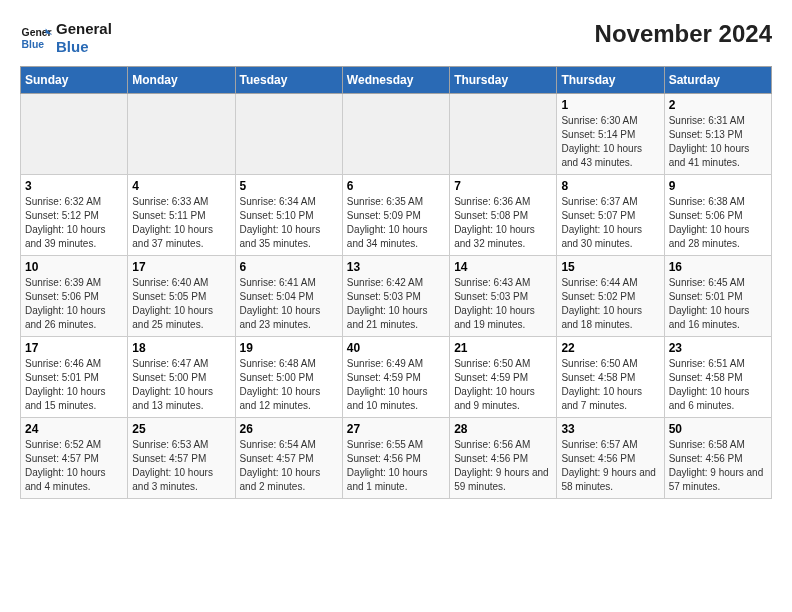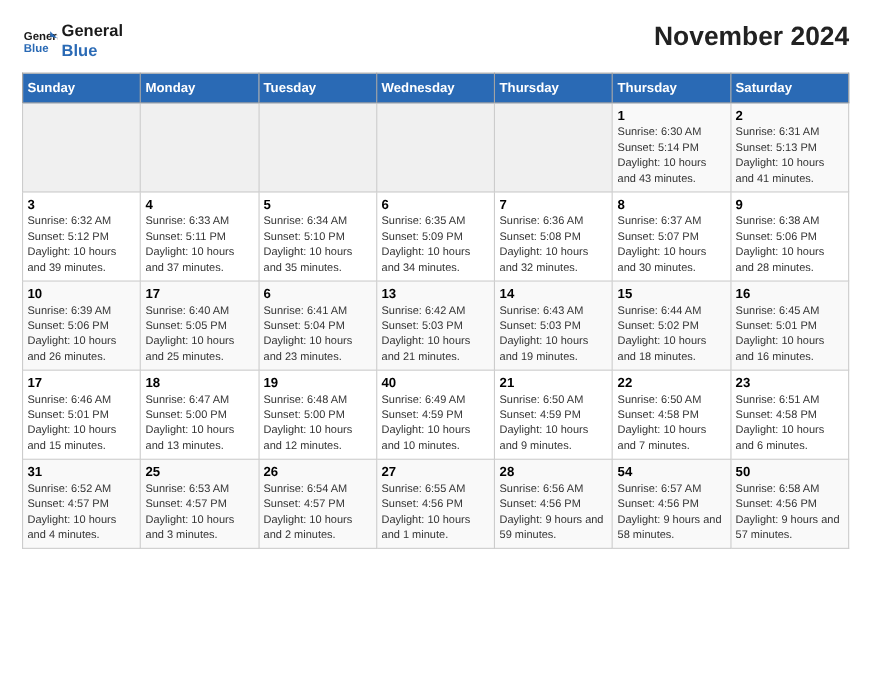--- a/index.html
+++ b/index.html
@@ -214,41 +214,41 @@
           <div class="day-num">22</div>
           <div class="day-info">Sunrise: 6:50 AM<br>Sunset: 4:58 PM<br>Daylight: 10 hours and 7 minutes.</div>
         </td>
         <td>
           <div class="day-num">23</div>
           <div class="day-info">Sunrise: 6:51 AM<br>Sunset: 4:58 PM<br>Daylight: 10 hours and 6 minutes.</div>
         </td>
       </tr>
       <tr>
         <td>
-          <div class="day-num">31</div>
+          <div class="day-num">24</div>
           <div class="day-info">Sunrise: 6:52 AM<br>Sunset: 4:57 PM<br>Daylight: 10 hours and 4 minutes.</div>
         </td>
         <td>
           <div class="day-num">25</div>
           <div class="day-info">Sunrise: 6:53 AM<br>Sunset: 4:57 PM<br>Daylight: 10 hours and 3 minutes.</div>
         </td>
         <td>
           <div class="day-num">26</div>
           <div class="day-info">Sunrise: 6:54 AM<br>Sunset: 4:57 PM<br>Daylight: 10 hours and 2 minutes.</div>
         </td>
         <td>
           <div class="day-num">27</div>
           <div class="day-info">Sunrise: 6:55 AM<br>Sunset: 4:56 PM<br>Daylight: 10 hours and 1 minute.</div>
         </td>
         <td>
           <div class="day-num">28</div>
           <div class="day-info">Sunrise: 6:56 AM<br>Sunset: 4:56 PM<br>Daylight: 9 hours and 59 minutes.</div>
         </td>
         <td>
-          <div class="day-num">54</div>
+          <div class="day-num">33</div>
           <div class="day-info">Sunrise: 6:57 AM<br>Sunset: 4:56 PM<br>Daylight: 9 hours and 58 minutes.</div>
         </td>
         <td>
           <div class="day-num">50</div>
           <div class="day-info">Sunrise: 6:58 AM<br>Sunset: 4:56 PM<br>Daylight: 9 hours and 57 minutes.</div>
         </td>
       </tr>
     </tbody>
 </table>
 

